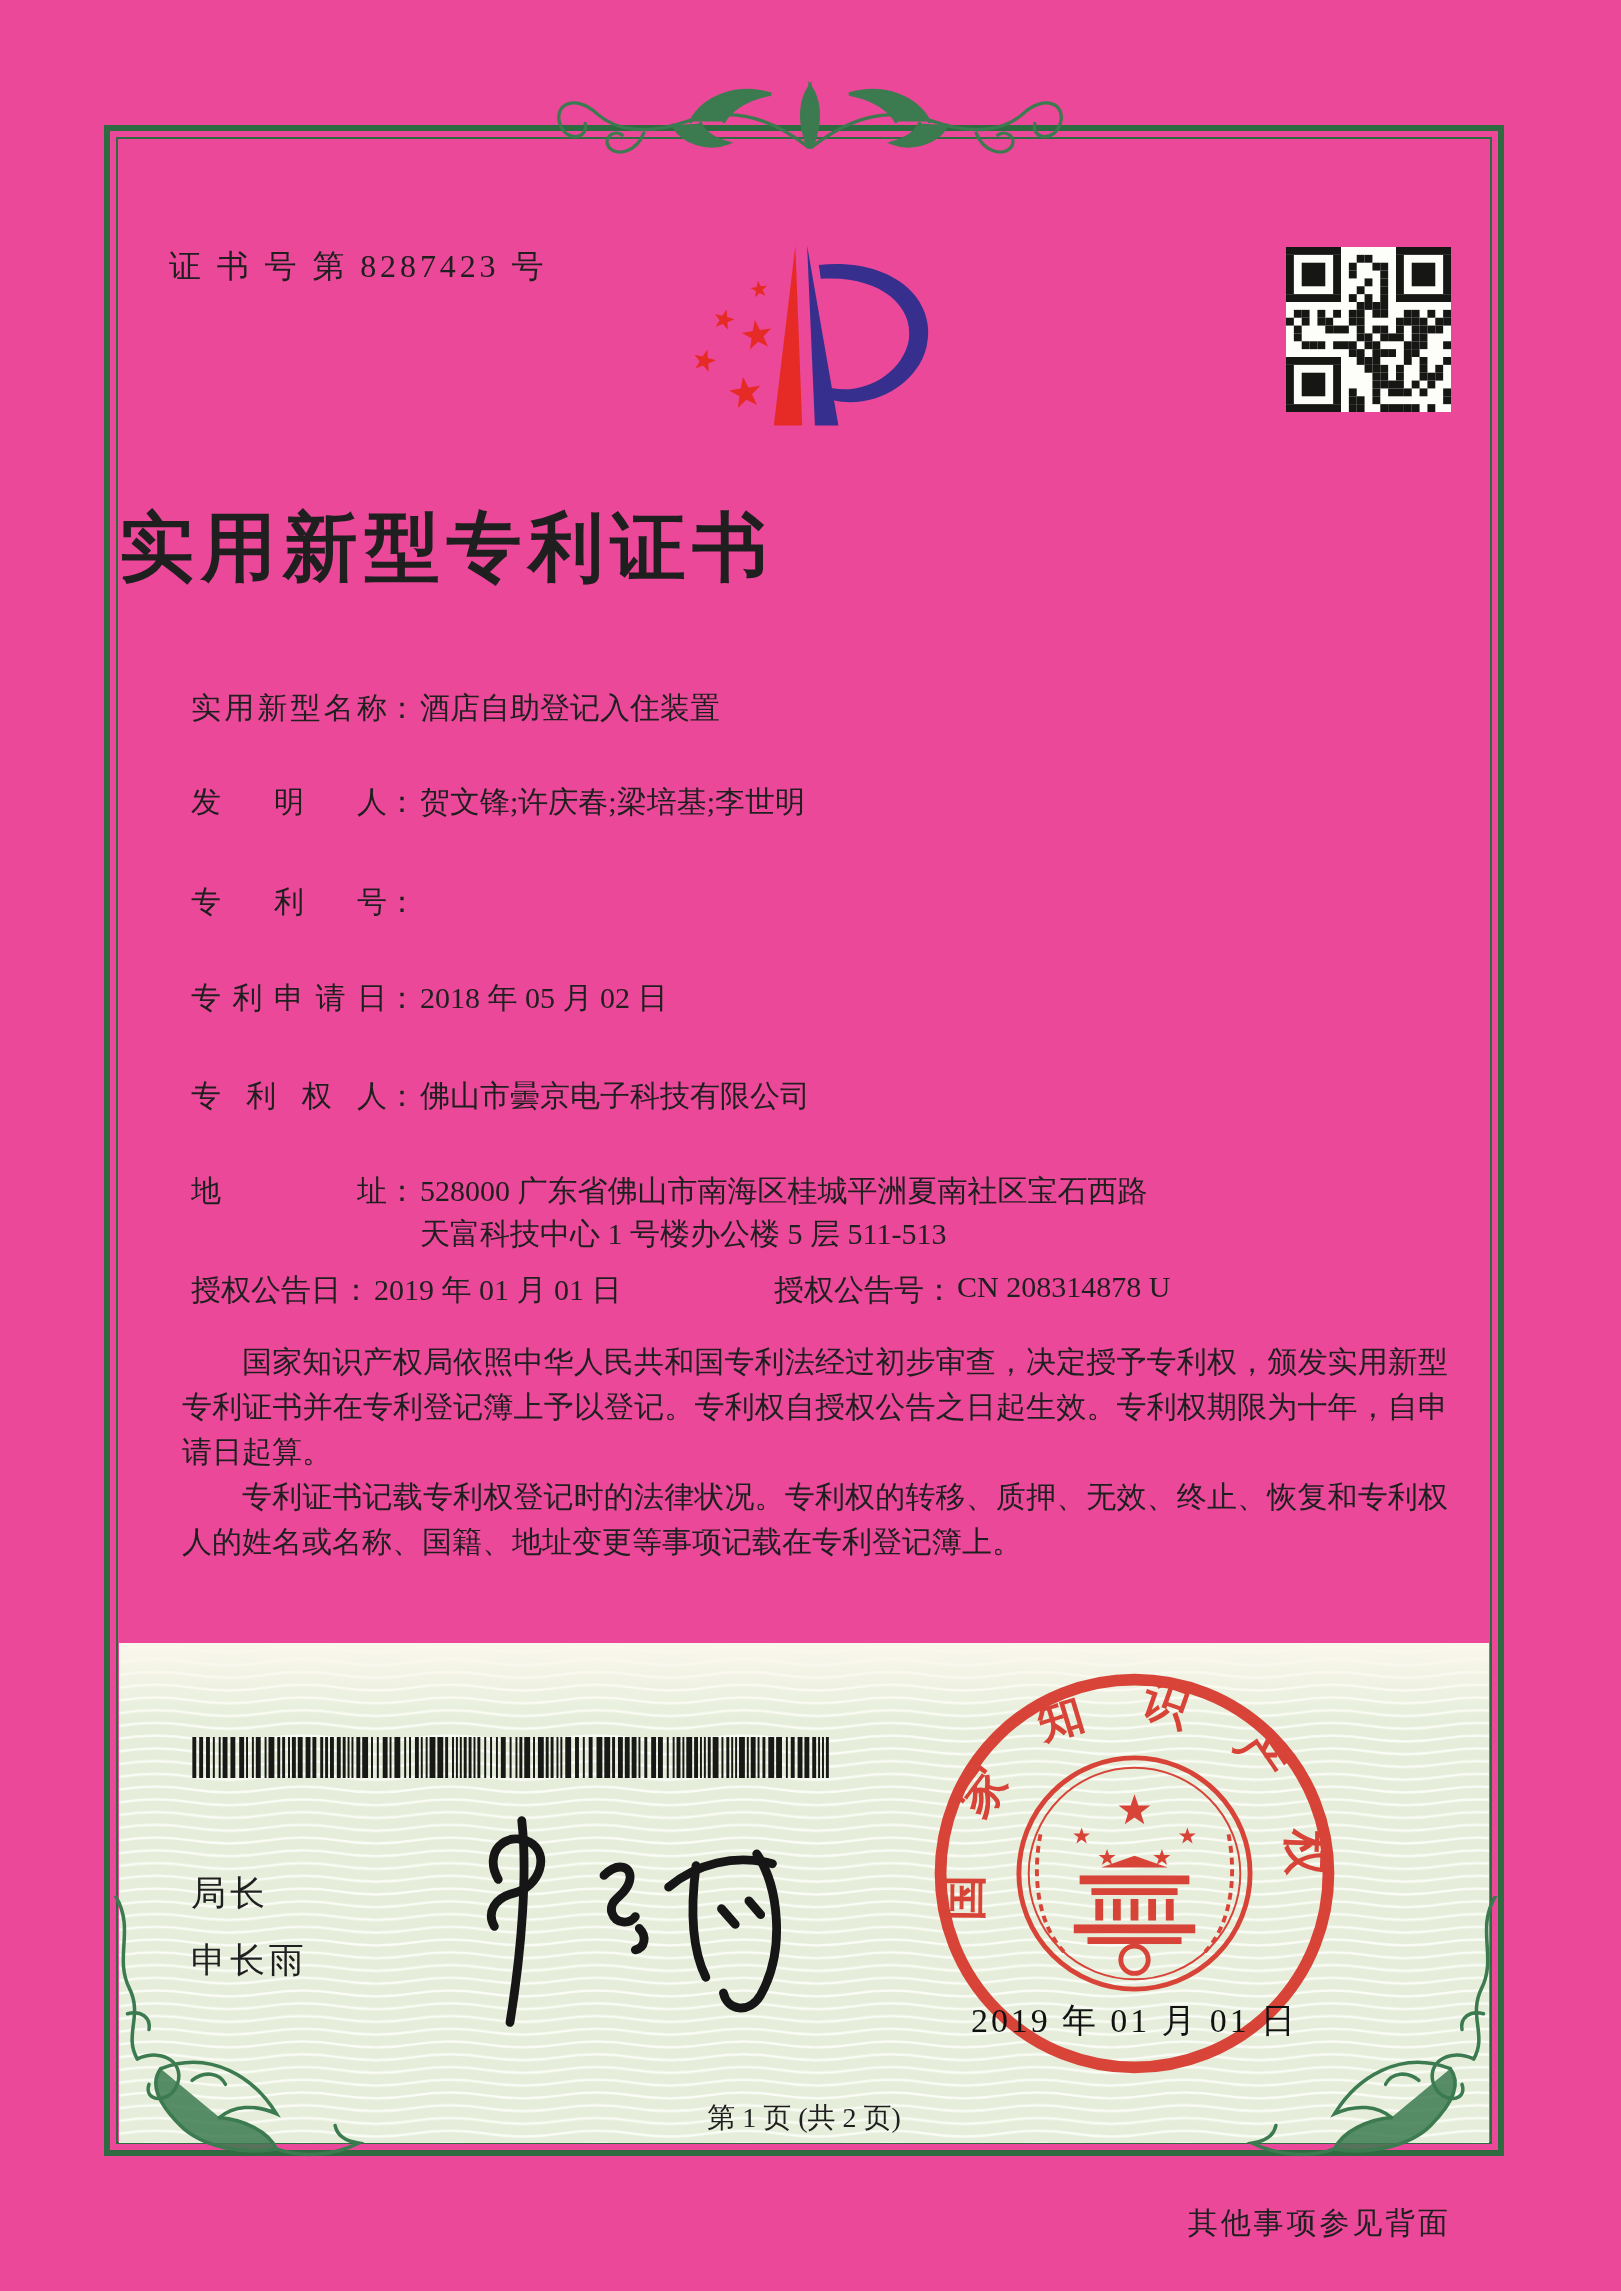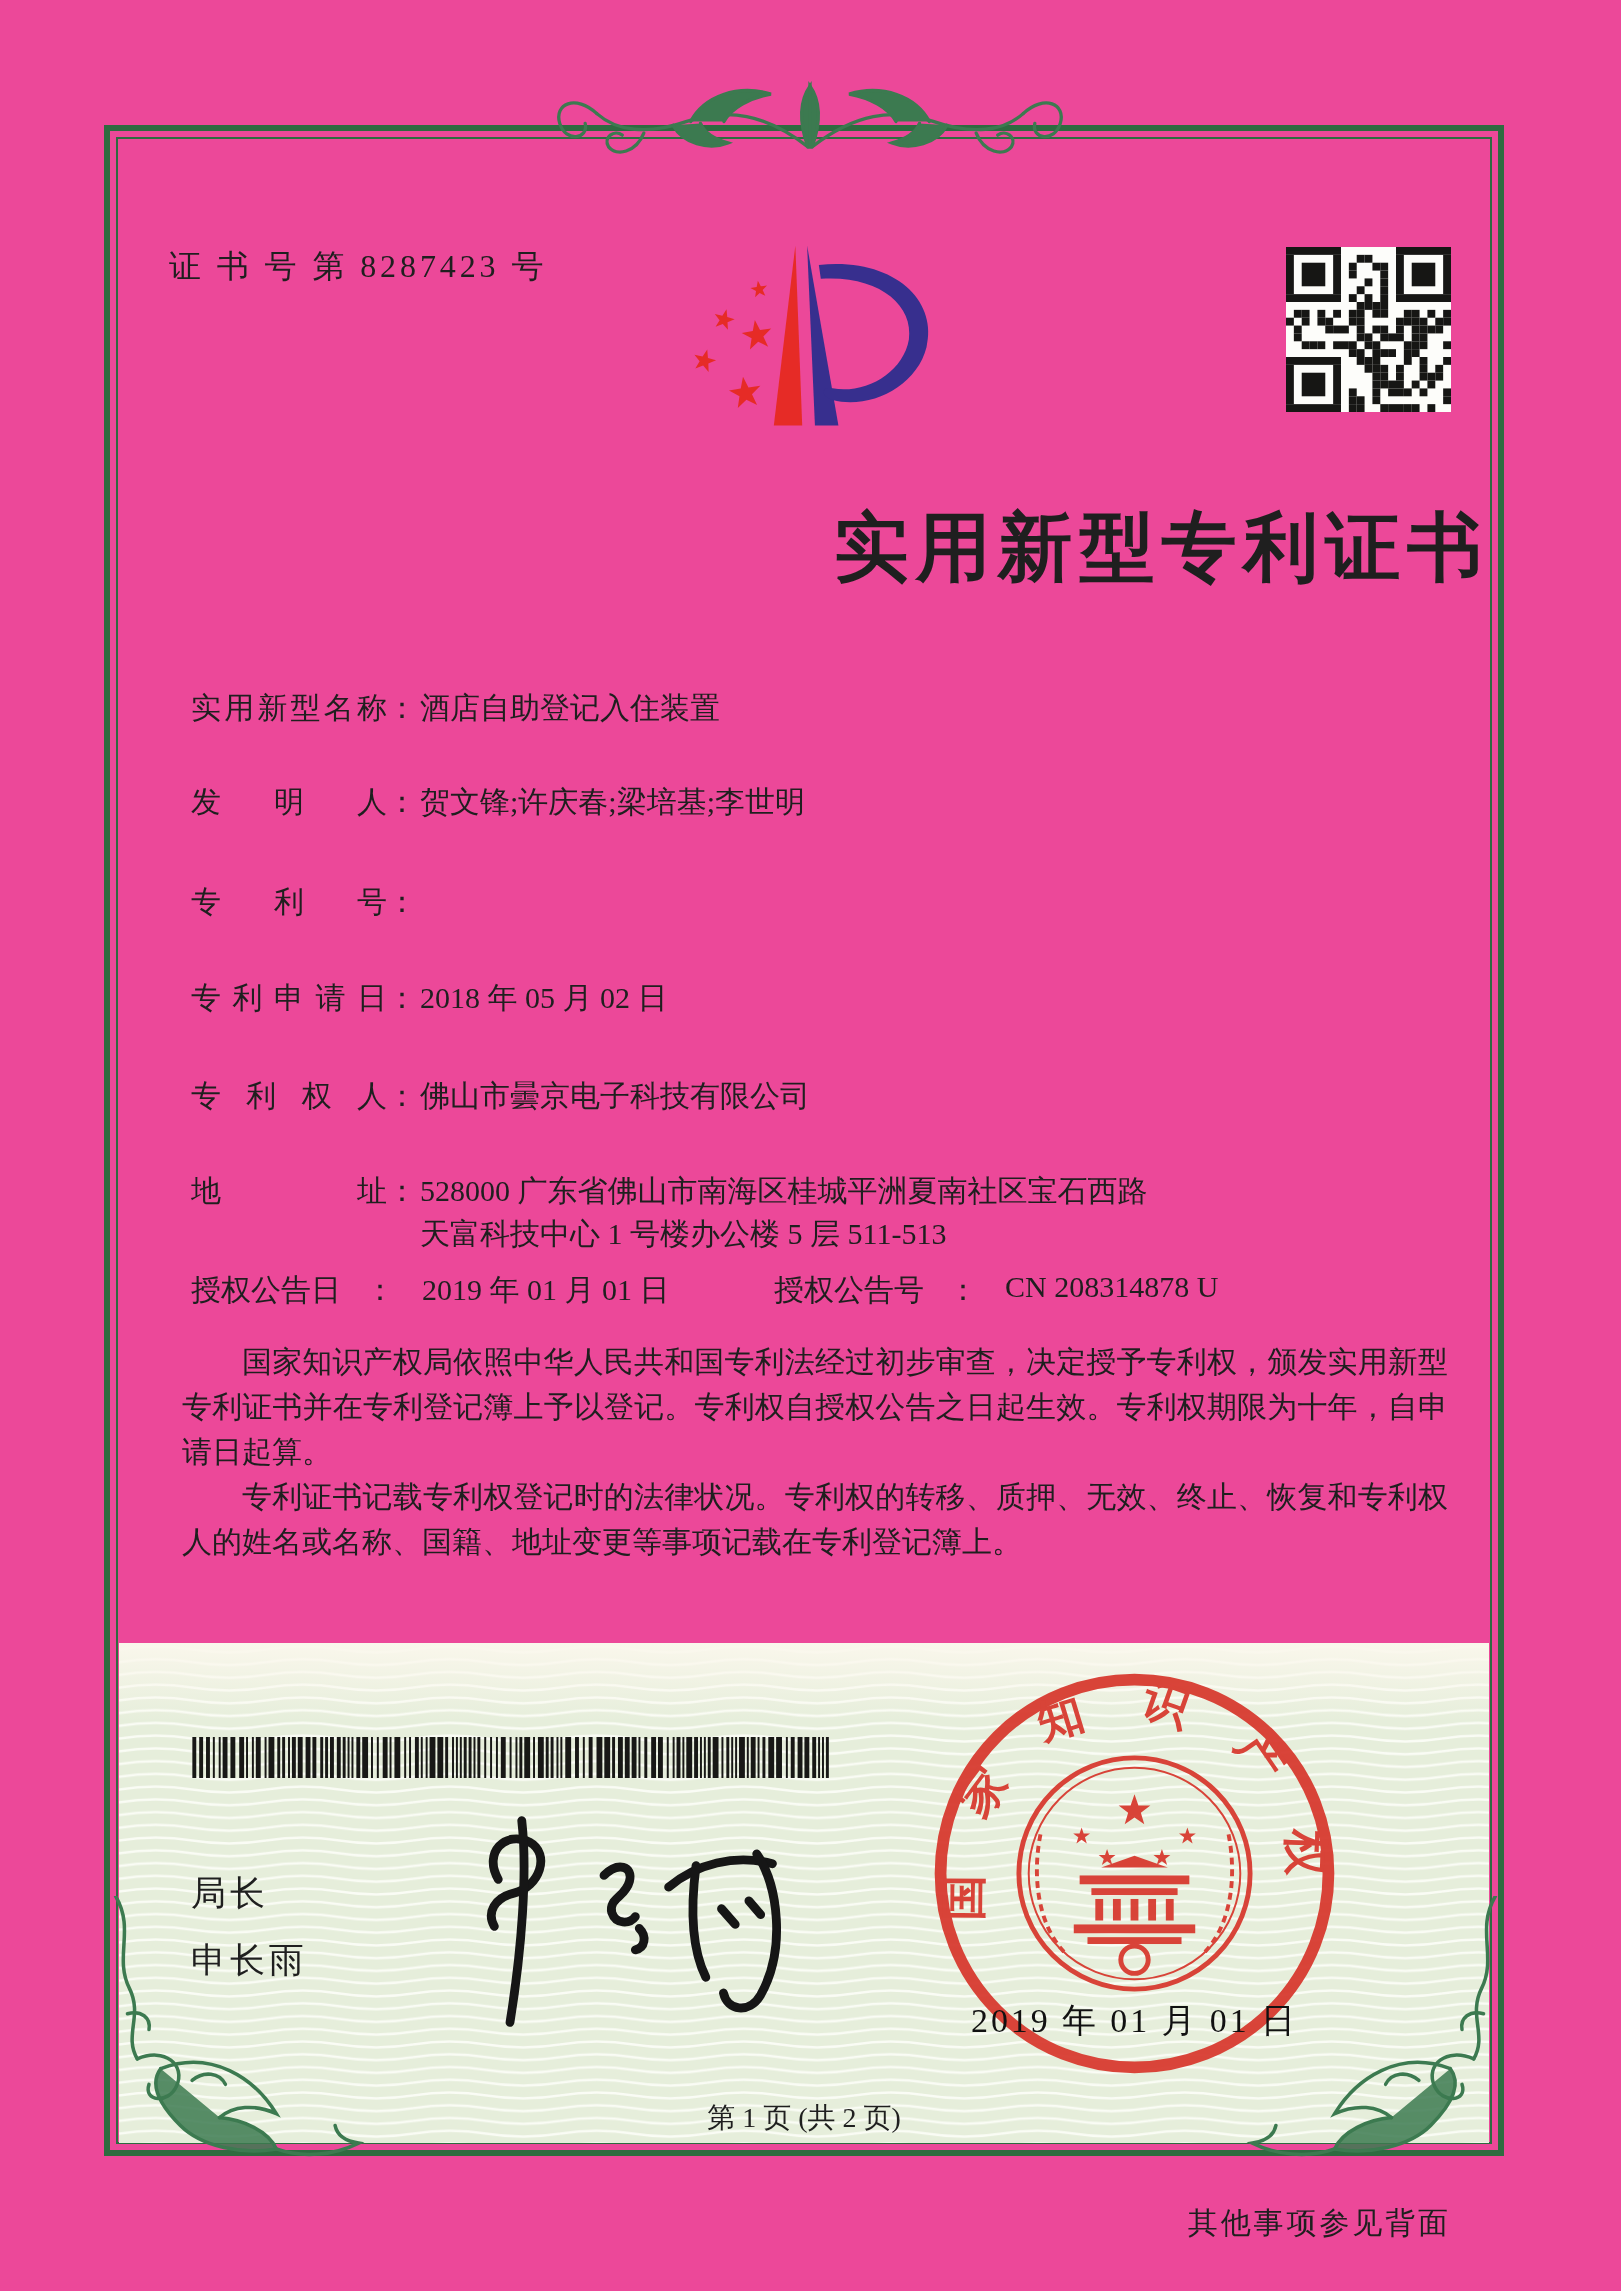--- a/index.html
+++ b/index.html
@@ -13,27 +13,27 @@
     border:6.9px solid #2e6b40;box-sizing:border-box;}
   .frame-inner{position:absolute;left:5.9px;top:5.9px;right:5.9px;bottom:5.9px;
     border:2px solid #2e6b40;}
   
   .band{position:absolute;left:119px;top:1643px;width:1370px;height:500px;z-index:1;}
   .band-fade{position:absolute;left:119px;top:1643px;width:1370px;height:78px;z-index:2;
     background:linear-gradient(#faf7ec,rgba(250,247,236,0));}
   
   .abs{position:absolute;z-index:3;}
   .certno{left:169px;top:245px;font-size:32px;letter-spacing:3.9px;}
-  .title{left:119px;top:498px;width:1370px;text-align:right;font-size:75px;font-weight:bold;letter-spacing:6.9px;}
+  .title{left:119px;top:498px;width:1370px;text-align:left;font-size:75px;font-weight:bold;letter-spacing:6.9px;}
   .row{left:191px;width:1274px;display:flex;align-items:flex-start;font-size:30px;line-height:43px;}
   .row .lbl{width:196px;text-align:justify;text-align-last:justify;flex:none;}
   .row .colon{width:33px;flex:none;}
   .row .val{flex:1;}
   .grant-row{left:0;top:1270px;width:1621px;font-size:30px;}
-  .gcell{position:absolute;display:flex;gap:24px;}
+  .gcell{position:absolute;display:flex;}
   .paras{left:182px;top:1339px;width:1266px;font-size:30px;line-height:45px;text-align:justify;}
   .paras p{margin:0;text-indent:2em;}
   .signer{left:191px;font-size:35px;letter-spacing:3.9px;font-family:Liberation Mono, monospace;}
   .pageinfo{left:119px;top:2099px;width:1370px;text-align:center;font-size:28px;}
   .backnote{left:0;top:2203px;width:1451px;text-align:right;font-size:30px;letter-spacing:2.9px;}
   .sealdate{left:919px;top:1998px;width:431px;text-align:center;font-size:34px;letter-spacing:2.9px;z-index:5;color:#111;}
   svg{display:block;}
   .orn{position:absolute;z-index:2;}
 </style>
 </head>

